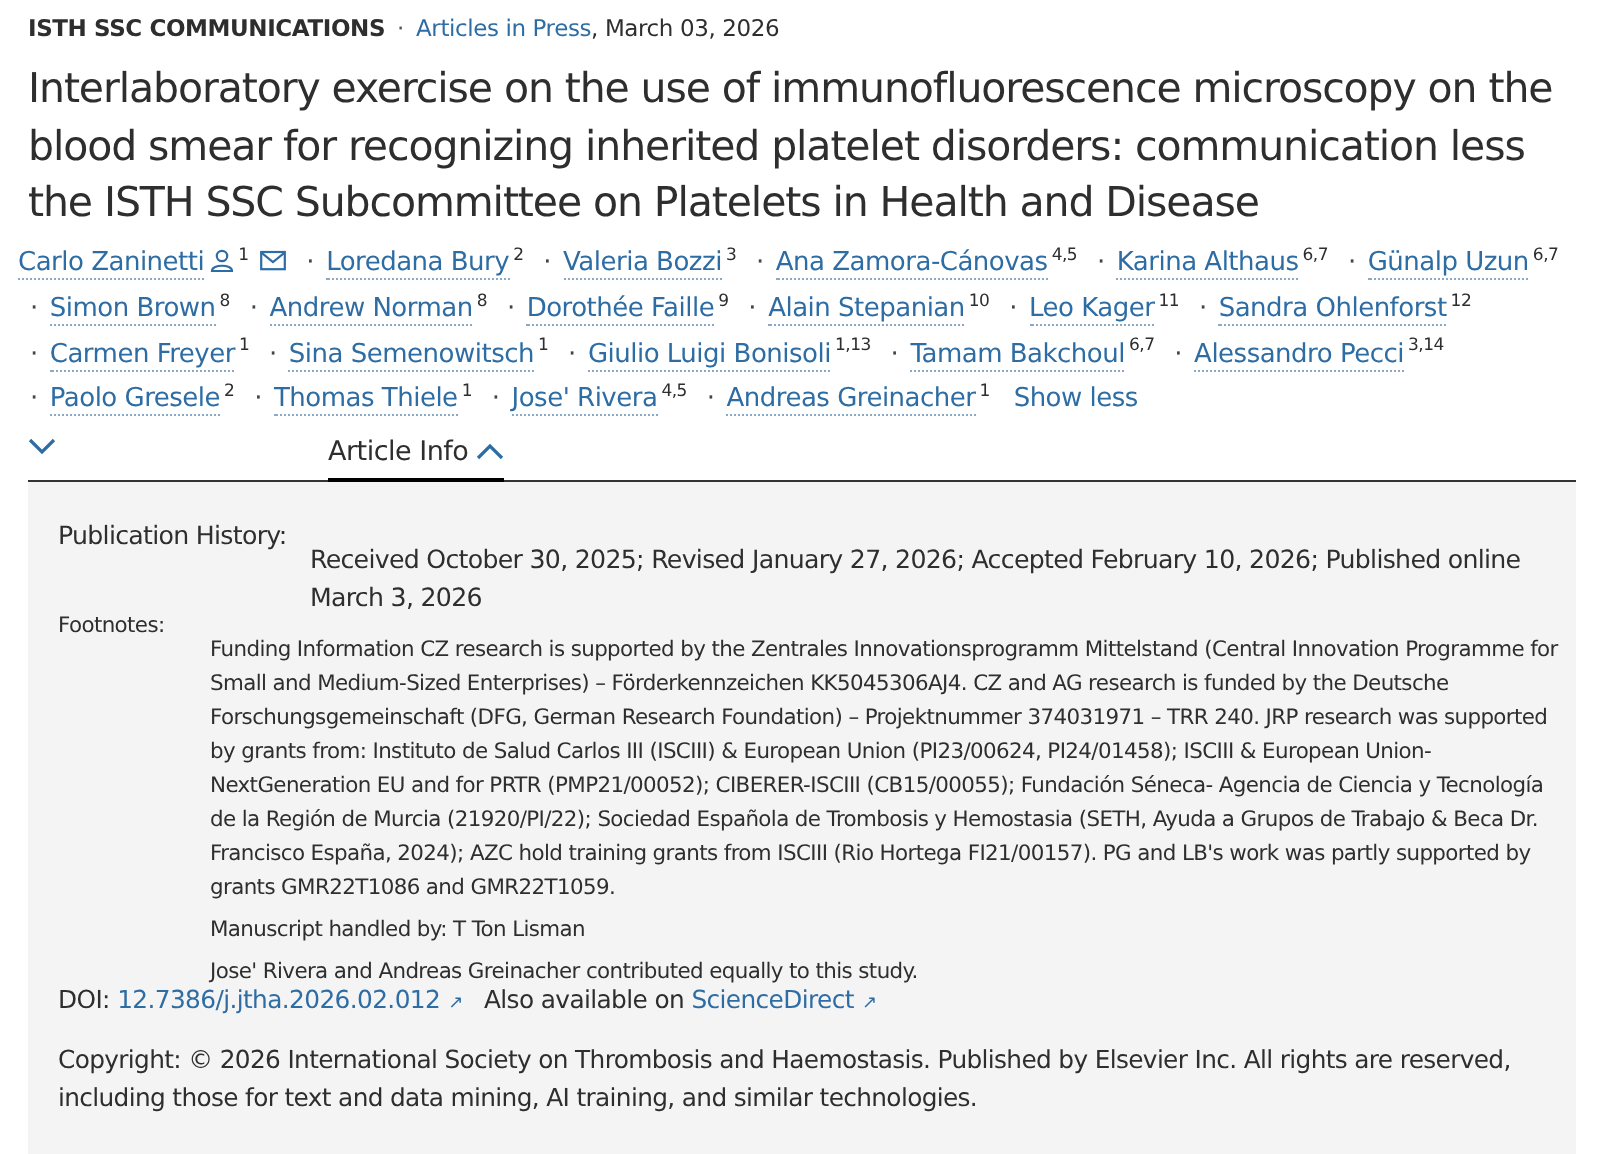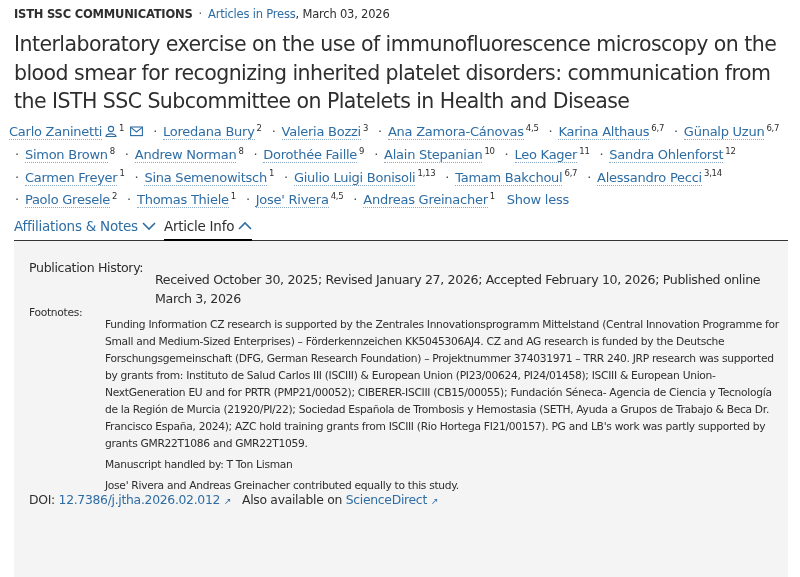--- a/index.html
+++ b/index.html
@@ -65,33 +65,32 @@
   .also { margin-left: 7px; text-align: center; }
   .copyright { left: 15px; top: 279px; width: 760px; font-size: 12.4px; line-height: 19px; letter-spacing: -0.32px; }
 </style>
 </head>
 <body>
 
 <div class="journal-line">
   <span class="jname">ISTH SSC COMMUNICATIONS</span><span class="sep">·</span><a href="#">Articles in Press</a><span>, March 03, 2026</span>
 </div>
 
-<h1 class="title">Interlaboratory exercise on the use of immunofluorescence microscopy on the blood smear for recognizing inherited platelet disorders: communication from the ISTH SSC Subcommittee on Platelets in Health and Disease</h1>
+<h1 class="title">Interlaboratory exercise on the use of immunofluorescence microscopy on the blood smear for recognizing inherited platelet disorders: communication less the ISTH SSC Subcommittee on Platelets in Health and Disease</h1>
 
 <div class="authors" id="authors"><span style="white-space: nowrap;"><a href="#" class="author">Carlo Zaninetti</a><span class="icon-inline"><svg width="12" height="12" viewBox="0 0 12 12">
           <circle cx="6" cy="4" r="2.6" fill="none" stroke="#2e6da4" stroke-width="1.1"></circle>
           <path d="M1 11.5 C1 8 11 8 11 11.5 Z" fill="none" stroke="#2e6da4" stroke-width="1.1"></path>
         </svg></span><span class="sup">1</span><span class="icon-inline" style="margin-left: 6px;"><svg width="13" height="11" viewBox="0 0 13 11">
           <rect x="0.6" y="1" width="11.8" height="8.6" fill="none" stroke="#2e6da4" stroke-width="1.1"></rect>
           <path d="M0.8 1.4 L6.5 6 L12.2 1.4" fill="none" stroke="#2e6da4" stroke-width="1.1"></path>
         </svg></span></span> <span class="dot">·</span><span style="white-space: nowrap;"><a href="#" class="author">Loredana Bury</a><span class="sup">2</span></span> <span class="dot">·</span><span style="white-space: nowrap;"><a href="#" class="author">Valeria Bozzi</a><span class="sup">3</span></span> <span class="dot">·</span><span style="white-space: nowrap;"><a href="#" class="author">Ana Zamora-Cánovas</a><span class="sup">4,5</span></span> <span class="dot">·</span><span style="white-space: nowrap;"><a href="#" class="author">Karina Althaus</a><span class="sup">6,7</span></span> <span class="dot">·</span><span style="white-space: nowrap;"><a href="#" class="author">Günalp Uzun</a><span class="sup">6,7</span></span> <span class="dot">·</span><span style="white-space: nowrap;"><a href="#" class="author">Simon Brown</a><span class="sup">8</span></span> <span class="dot">·</span><span style="white-space: nowrap;"><a href="#" class="author">Andrew Norman</a><span class="sup">8</span></span> <span class="dot">·</span><span style="white-space: nowrap;"><a href="#" class="author">Dorothée Faille</a><span class="sup">9</span></span> <span class="dot">·</span><span style="white-space: nowrap;"><a href="#" class="author">Alain Stepanian</a><span class="sup">10</span></span> <span class="dot">·</span><span style="white-space: nowrap;"><a href="#" class="author">Leo Kager</a><span class="sup">11</span></span> <span class="dot">·</span><span style="white-space: nowrap;"><a href="#" class="author">Sandra Ohlenforst</a><span class="sup">12</span></span> <span class="dot">·</span><span style="white-space: nowrap;"><a href="#" class="author">Carmen Freyer</a><span class="sup">1</span></span> <span class="dot">·</span><span style="white-space: nowrap;"><a href="#" class="author">Sina Semenowitsch</a><span class="sup">1</span></span> <span class="dot">·</span><span style="white-space: nowrap;"><a href="#" class="author">Giulio Luigi Bonisoli</a><span class="sup">1,13</span></span> <span class="dot">·</span><span style="white-space: nowrap;"><a href="#" class="author">Tamam Bakchoul</a><span class="sup">6,7</span></span> <span class="dot">·</span><span style="white-space: nowrap;"><a href="#" class="author">Alessandro Pecci</a><span class="sup">3,14</span></span> <span class="dot">·</span><span style="white-space: nowrap;"><a href="#" class="author">Paolo Gresele</a><span class="sup">2</span></span> <span class="dot">·</span><span style="white-space: nowrap;"><a href="#" class="author">Thomas Thiele</a><span class="sup">1</span></span> <span class="dot">·</span><span style="white-space: nowrap;"><a href="#" class="author">Jose' Rivera</a><span class="sup">4,5</span></span> <span class="dot">·</span><span style="white-space: nowrap;"><a href="#" class="author">Andreas Greinacher</a><span class="sup">1</span></span> <a href="#" class="showless">Show less</a></div>
 
 <div class="tabs">
   <div class="tab tab-affil">
-    <span>Affiliations &amp; Notes</span>
     <svg width="14" height="10" viewBox="0 0 14 10">
         <path d="M1 2 L7 8 L13 2" fill="none" stroke="#2e6da4" stroke-width="1.6"></path>
       </svg>
   </div>
   <div class="tab tab-info">
     <span>Article Info</span>
     <svg width="14" height="10" viewBox="0 0 14 10">
         <path d="M1 8 L7 2 L13 8" fill="none" stroke="#2e6da4" stroke-width="1.6"></path>
       </svg>
     <div class="underline"></div>
@@ -111,13 +110,14 @@
       <div class="fn-line">Manuscript handled by: T Ton Lisman</div>
       <div class="fn-line">Jose' Rivera and Andreas Greinacher contributed equally to this study.</div>
     </div>
   </div>
 
   <div class="row doi-row">
     <span>DOI: </span><a href="#">12.7386/j.jtha.2026.02.012</a><span class="ext">↗</span>
     <span class="also">Also available on </span><a href="#">ScienceDirect</a><span class="ext">↗</span>
   </div>
 
+  <div class="row copyright">Copyright: © 2026 International Society on Thrombosis and Haemostasis. Published by Elsevier Inc. All rights are reserved, including those for text and data mining, AI training, and similar technologies.</div>
 </div>
 
 </body></html>

